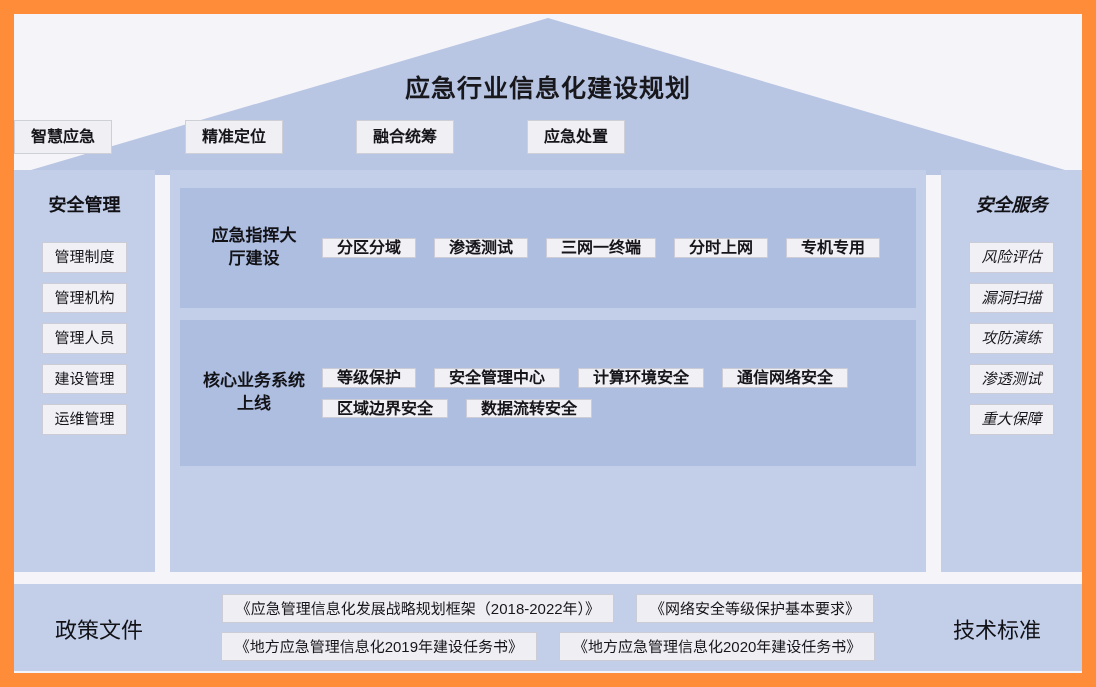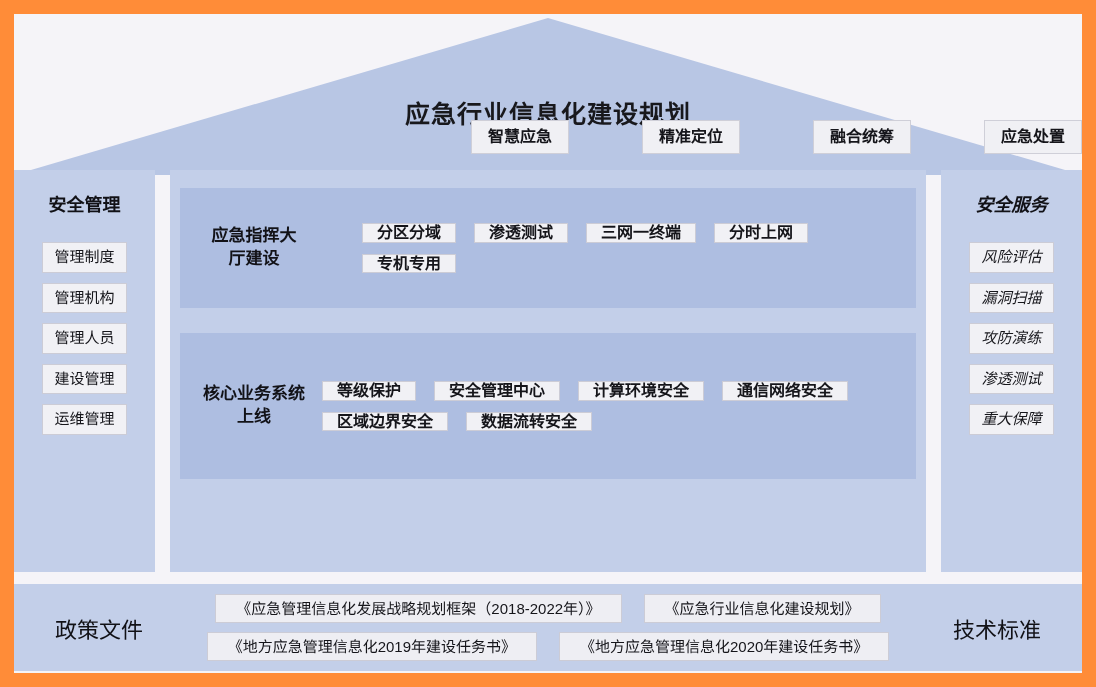--- a/index.html
+++ b/index.html
@@ -47,29 +47,28 @@
   .roof-title {
     position: absolute;
     left: 0;
     top: 50px;
     width: 100%;
     text-align: center;
     font-size: 25px;
     font-weight: bold;
     color: #18181c;
     letter-spacing: 1px;
-    margin-top: 26px;
   }
   .roof-tags {
     position: absolute;
     left: 0;
     top: 102px;
     width: 100%;
     display: flex;
-    justify-content: flex-end;
+    justify-content: flex-start;
     gap: 73px;
   }
   .roof-tag {
     background: #f0f0f4;
     border: 1px solid #cfcfd8;
     color: #15151a;
     font-size: 16px;
     font-weight: bold;
     padding: 7px 16px;
     line-height: 1.1;
@@ -137,22 +136,21 @@
 
   .band {
     background: #aebee1;
     box-sizing: border-box;
     display: flex;
     align-items: center;
     padding: 0 14px;
   }
   .band-1 {
     height: 120px;
-    margin-bottom: 25px;
-    gap: 40px;
+    margin-bottom: 12px;
   }
   .band-2 {
     height: 146px;
   }
 
   .band-label {
     flex: 0 0 auto;
     width: 120px;
     text-align: center;
     font-size: 17px;
@@ -212,21 +210,21 @@
     display: flex;
     gap: 22px;
     justify-content: center;
   }
   .footer-doc {
     background: #eeeef3;
     border: 1px solid #ccccd6;
     color: #15151a;
     font-size: 15px;
     font-weight: normal;
-    padding: 5px 20px;
+    padding: 5px 13px;
     line-height: 1.15;
     white-space: nowrap;
   }
 </style>
 </head>
 <body>
 
 <div class="frame">
   <div class="canvas">
 
@@ -300,21 +298,21 @@
         </div>
       </div>
 
     </div>
 
     <div class="footer">
       <div class="footer-label">政策文件</div>
       <div class="footer-docs">
         <div class="footer-doc-row">
           <div class="footer-doc">《应急管理信息化发展战略规划框架（2018-2022年）》</div>
-          <div class="footer-doc">《应急行业信息化建设规划》</div>
+          <div class="footer-doc">《网络安全等级保护基本要求》</div>
         </div>
         <div class="footer-doc-row">
           <div class="footer-doc">《地方应急管理信息化2019年建设任务书》</div>
           <div class="footer-doc">《地方应急管理信息化2020年建设任务书》</div>
         </div>
       </div>
       <div class="footer-label">技术标准</div>
     </div>
 
   </div>

